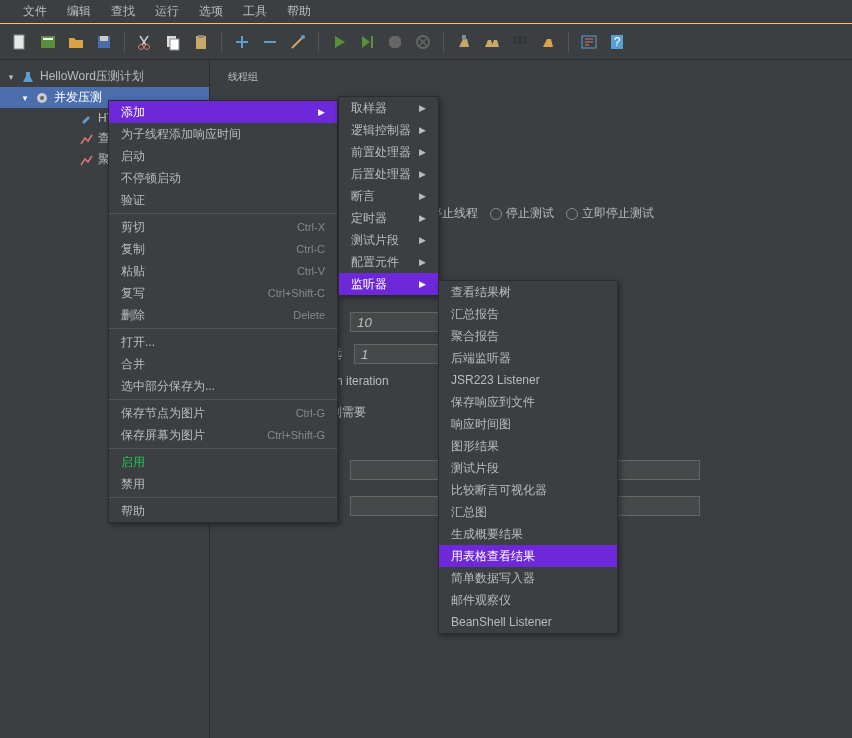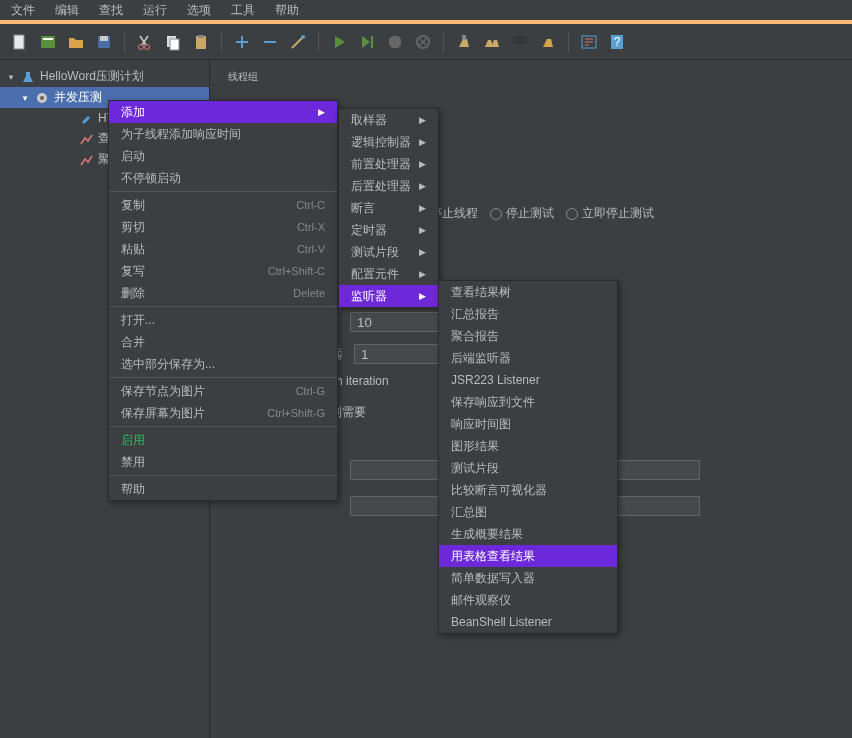--- a/index.html
+++ b/index.html
@@ -1,18 +1,18 @@
 <!DOCTYPE html>
 <html><head>
 <meta charset="utf-8">
 <style>
 * { margin: 0; padding: 0; box-sizing: border-box; font-family: "Microsoft YaHei", sans-serif; }
 body { background: #3c3f41; color: #bbbbbb; font-size: 12px; width: 852px; height: 738px; overflow: hidden; position: relative; }
 
-.menubar { background: #3c3f41; height: 24px; display: flex; align-items: center; padding: 0 1px; border-bottom: 4px solid #fdba74; }
+.menubar { background: #3c3f41; height: 24px; display: flex; align-items: center; padding: 0 13px; border-bottom: 1px solid #fdba74; }
 .menubar-item { padding: 3px 10px; cursor: pointer; }
 
 .toolbar { background: #3c3f41; height: 36px; display: flex; align-items: center; padding: 0 8px; gap: 4px; border-bottom: 1px solid #2b2b2b; }
 .toolbar-btn { width: 24px; height: 24px; display: flex; align-items: center; justify-content: center; cursor: pointer; }
 .toolbar-sep { width: 1px; height: 20px; background: #555; margin: 0 4px; }
 
 .main { display: flex; height: calc(100% - 60px); }
 .tree { width: 210px; background: #3c3f41; padding: 6px 0; border-right: 1px solid #2b2b2b; }
 .tree-item { display: flex; align-items: center; padding: 2px 4px; cursor: pointer; gap: 4px; }
 .tree-item.selected { background: #4b6eaf; color: #fff; }
@@ -27,28 +27,28 @@
 
 .context-menu { position: absolute; background: #3c3f41; border: 1px solid #2b2b2b; box-shadow: 2px 2px 6px rgba(0,0,0,0.4); min-width: 230px; z-index: 100; }
 .context-item { display: flex; align-items: center; justify-content: space-between; padding: 4px 12px; cursor: pointer; height: 22px; }
 .context-item.highlighted { background: #6d28d9; color: #fff; }
 .context-item.disabled { color: #22c55e; }
 .context-sep { height: 1px; background: #555; margin: 2px 0; }
 .context-label { flex: 1; }
 .context-shortcut { color: #888; margin-left: 20px; font-size: 11px; }
 .context-arrow { font-size: 9px; margin-left: 8px; }
 
-.submenu1 { left: 338px; top: 108px; min-width: 100px; }
+.submenu1 { left: 338px; top: 96px; min-width: 100px; }
 .submenu2 { left: 438px; top: 280px; min-width: 180px; }
 .mainmenu { left: 108px; top: 100px; }
 
 .radio { width: 12px; height: 12px; border: 1px solid #888; border-radius: 50%; display: inline-block; margin-right: 4px; vertical-align: middle; }
 .form-row { position: absolute; display: flex; align-items: center; gap: 12px; color: #bbb; }
 
-.input-box { background: #45494a; border: 1px solid #646464; color: #bbb; padding: 2px 6px; width: 100px; height: 20px; }
+.input-box { background: #45494a; border: 1px solid #646464; color: #bbb; padding: 2px 6px; width: 100px; height: 20px; font-style: italic; }
 </style>
 </head>
 <body>
 
 <div class="menubar">
   <div class="menubar-item">文件</div>
   <div class="menubar-item">编辑</div>
   <div class="menubar-item">查找</div>
   <div class="menubar-item">运行</div>
   <div class="menubar-item">选项</div>
@@ -268,28 +268,31 @@
     </div>
     <div class="context-item">
       <span class="context-label">为子线程添加响应时间</span>
     </div>
     <div class="context-item">
       <span class="context-label">启动</span>
     </div>
     <div class="context-item">
       <span class="context-label">不停顿启动</span>
     </div>
+    <div class="context-item">
+      <span class="context-label">验证</span>
+    </div>
     <div class="context-sep"></div>
+    <div class="context-item">
+      <span class="context-label">剪切</span>
+      <span class="context-shortcut">Ctrl-X</span>
+    </div>
     <div class="context-item">
       <span class="context-label">复制</span>
       <span class="context-shortcut">Ctrl-C</span>
-    </div>
-    <div class="context-item">
-      <span class="context-label">剪切</span>
-      <span class="context-shortcut">Ctrl-X</span>
     </div>
     <div class="context-item">
       <span class="context-label">粘贴</span>
       <span class="context-shortcut">Ctrl-V</span>
     </div>
     <div class="context-item">
       <span class="context-label">复写</span>
       <span class="context-shortcut">Ctrl+Shift-C</span>
     </div>
     <div class="context-item">

